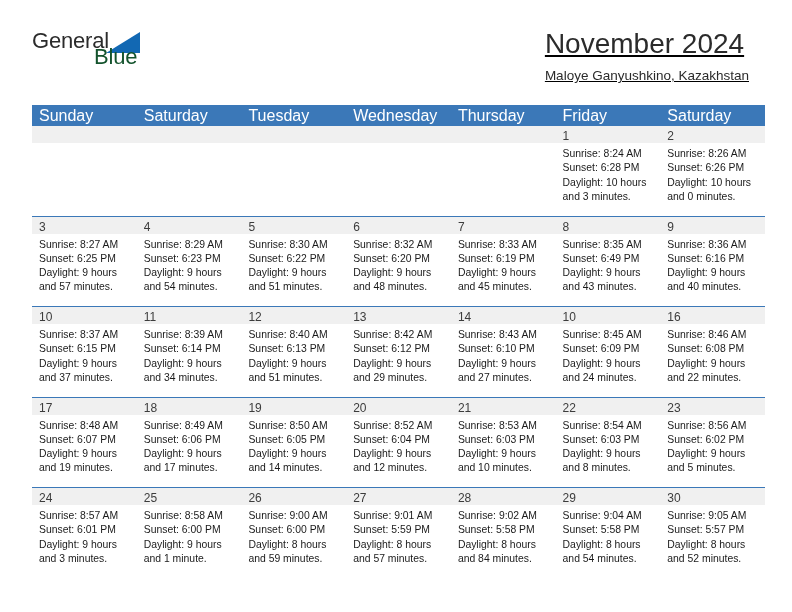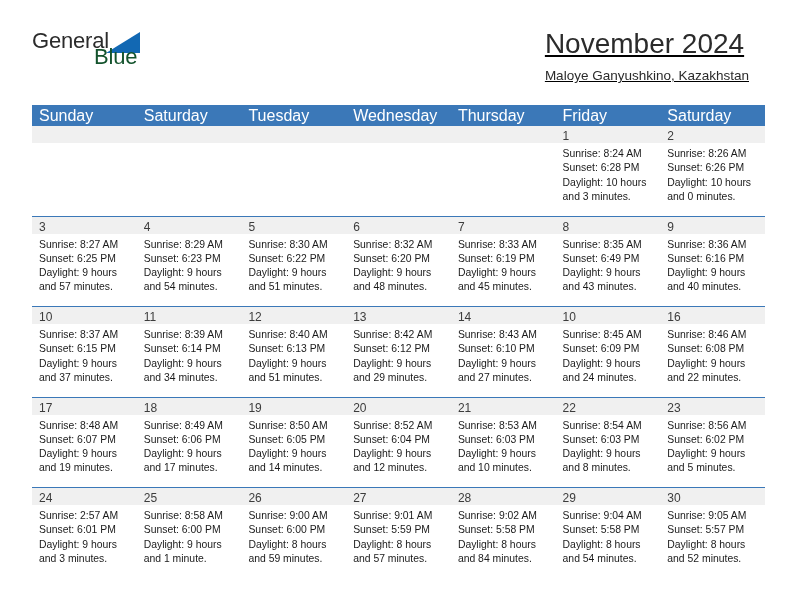--- a/index.html
+++ b/index.html
@@ -397,21 +397,21 @@
               <div class="day-line">Sunset: 6:02 PM</div>
               <div class="day-line">Daylight: 9 hours</div>
               <div class="day-line">and 5 minutes.</div>
             </div>
           </div>
         </div>
         <div class="week">
           <div class="day">
             <div class="day-num-bar"><span class="day-num">24</span></div>
             <div class="day-body">
-              <div class="day-line">Sunrise: 2:57 AM</div>
+              <div class="day-line">Sunrise: 8:57 AM</div>
               <div class="day-line">Sunset: 6:01 PM</div>
               <div class="day-line">Daylight: 9 hours</div>
               <div class="day-line">and 3 minutes.</div>
             </div>
           </div>
           <div class="day">
             <div class="day-num-bar"><span class="day-num">25</span></div>
             <div class="day-body">
               <div class="day-line">Sunrise: 8:58 AM</div>
               <div class="day-line">Sunset: 6:00 PM</div>

